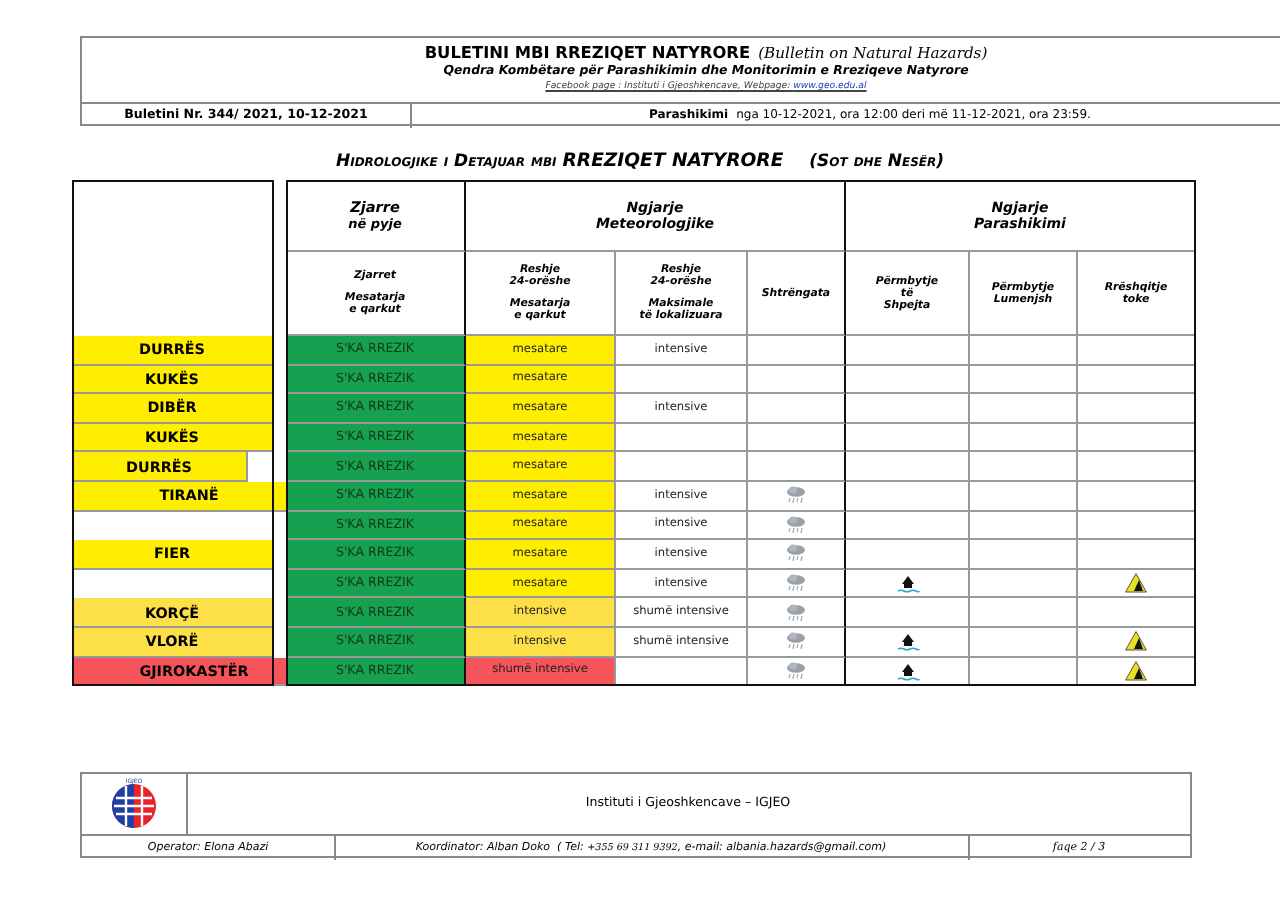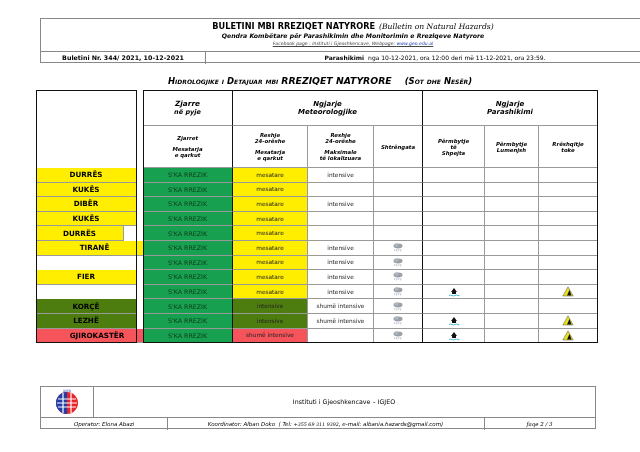--- a/index.html
+++ b/index.html
@@ -26,21 +26,21 @@
 
   
   #tbl { left:36px; top:90px; width:563px; height:253px; }
   .cell { position:absolute; box-sizing:border-box; display:flex; align-items:center; justify-content:center;
           text-align:center; border-right:1px solid #999; border-bottom:1px solid #999; }
   .hcell { font-weight:bold; font-style:italic; }
   .thick { border:1.5px solid #111; }
   .reg { font-weight:bold; font-size:7.2px; }
   .val { font-size:5.8px; color:#222; }
   .yellow { background:#ffee00; }
-  .orange { background:#4d7c0f; }
+  .orange { background:#fde047; }
   .red { background:#f4545a; }
   .green { background:#16a050; color:#103a1a; }
 
   
   #ftr { left:40px; top:386px; width:556px; height:43px; border:1px solid #888; }
   #ftr .logo { position:absolute; left:0; top:0; width:52px; height:30px; border-right:1px solid #888; }
   #ftr .inst { position:absolute; left:52px; right:0; top:0; height:30px; line-height:30px; text-align:center; font-size:6.3px; }
   #ftr .bot { position:absolute; left:0; right:0; top:30px; height:12px; border-top:1px solid #888; font-style:italic; font-size:5.5px; }
   #ftr .bot div { position:absolute; top:0; height:12px; line-height:12px; text-align:center; }
   #ftr .op { left:0; width:126px; border-right:1px solid #888; }
@@ -225,21 +225,21 @@
     <div class="cell val" style="left: 338px; top: 209.4px; width: 49px; height: 14.6px; border-right: 1.5px solid rgb(17, 17, 17);">
       <svg width="12" height="11" viewBox="0 0 12 11">
         <ellipse cx="6" cy="4" rx="4.5" ry="2.4" fill="#9aa0a8"></ellipse>
         <ellipse cx="4.5" cy="3" rx="2" ry="1.8" fill="#b0b6bd"></ellipse>
         <path d="M3 7 L2.5 9 M5 7 L4.5 9.5 M7 7 L6.5 9 M9 7 L8.5 9.5" stroke="#a8b0c0" stroke-width="0.7"></path>
       </svg>
     </div>
     <div class="cell val" style="left: 387px; top: 209.4px; width: 62px; height: 14.6px;"></div>
     <div class="cell val" style="left: 449px; top: 209.4px; width: 54px; height: 14.6px;"></div>
     <div class="cell val" style="left: 503px; top: 209.4px; width: 59px; height: 14.6px;"></div>
-    <div class="cell reg orange" style="left: 0px; top: 224px; width: 101px; height: 14.6px;">LEZHË</div>
+    <div class="cell reg orange" style="left: 0px; top: 224px; width: 101px; height: 14.6px;">VLORË</div>
     <div class="cell val green" style="left: 107px; top: 224px; width: 90px; height: 14.6px; font-size: 6.3px; border-right: 1.5px solid rgb(17, 17, 17);">S'KA RREZIK</div>
     <div class="cell val orange" style="left: 197px; top: 224px; width: 75px; height: 14.6px;">intensive</div>
     <div class="cell val" style="left: 272px; top: 224px; width: 66px; height: 14.6px;">shumë intensive</div>
     <div class="cell val" style="left: 338px; top: 224px; width: 49px; height: 14.6px; border-right: 1.5px solid rgb(17, 17, 17);">
       <svg width="12" height="11" viewBox="0 0 12 11">
         <ellipse cx="6" cy="4" rx="4.5" ry="2.4" fill="#9aa0a8"></ellipse>
         <ellipse cx="4.5" cy="3" rx="2" ry="1.8" fill="#b0b6bd"></ellipse>
         <path d="M3 7 L2.5 9 M5 7 L4.5 9.5 M7 7 L6.5 9 M9 7 L8.5 9.5" stroke="#a8b0c0" stroke-width="0.7"></path>
       </svg>
     </div>

